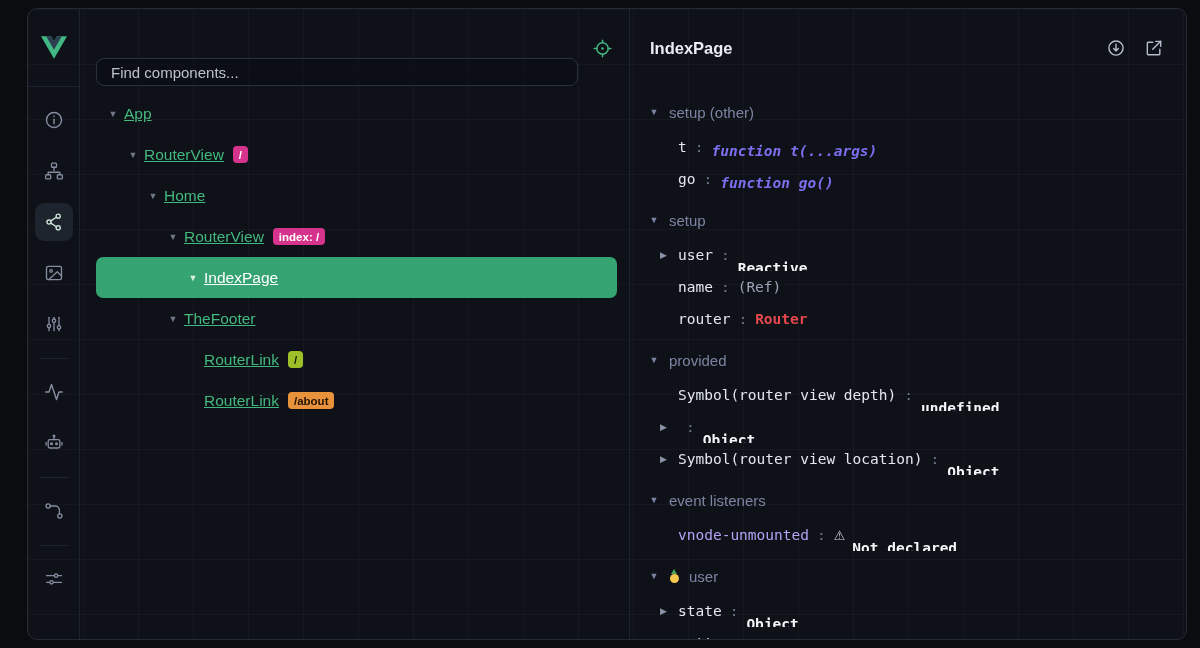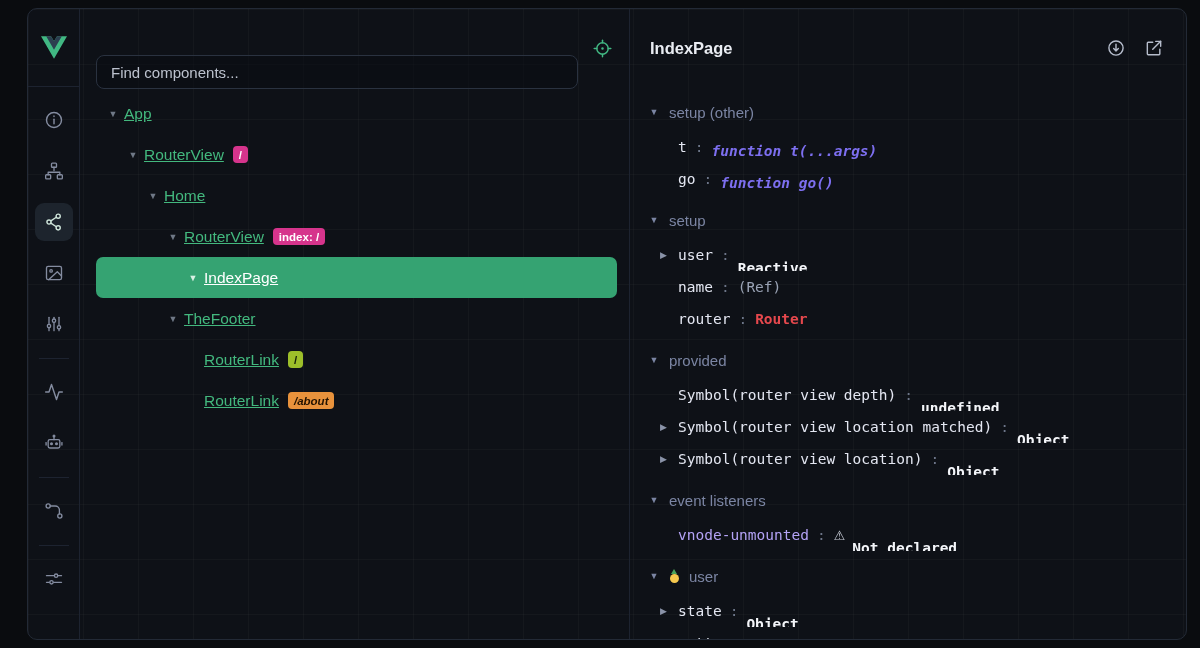--- a/index.html
+++ b/index.html
@@ -17,36 +17,36 @@
   .logo-box { height:78px; width:100%; display:flex; align-items:center; justify-content:center; border-bottom:1px solid #1d2330; }
   .rail-icons { flex:1; display:flex; flex-direction:column; align-items:center; padding-top:14px; }
   .side-icon { width:38px; height:38px; border-radius:9px; display:flex; align-items:center; justify-content:center;
     color:#848ca0; margin-bottom:13px; cursor:pointer; }
   .side-icon.active { background:#1d242d; color:#cfe5da; }
   .rail-div { width:30px; height:1px; background:#1d2330; margin:2px 0 14px 0; }
 
   
   .tree-panel { flex:1; border-right:1px solid #1d2330; display:flex; flex-direction:column; min-width:0; }
   .tree-header { height:78px; display:flex; align-items:center; padding:0 16px; gap:14px; }
-  .search-box { flex:1; height:34px; background:rgba(10,13,18,0.55); border:1px solid #2a3240; border-radius:8px;
+  .search-box { flex:1; height:28px; background:rgba(10,13,18,0.55); border:1px solid #2a3240; border-radius:8px;
     color:#cdd3de; font-size:15px; padding:0 14px; outline:none; font-family:"Liberation Sans", sans-serif;margin-top:48px; }
   .search-box::placeholder { color:#c6ccd8; opacity:0.95; }
   .target-btn { color:#42b883; display:flex; align-items:center; cursor:pointer; }
 
   .tree-body { padding:6px 12px 0 16px; overflow:hidden; }
   .tree-row { height:41px; display:flex; align-items:center; font-size:15.5px; border-radius:7px; cursor:pointer; }
   .tcaret { width:22px; flex-shrink:0; font-size:9px; color:#6f7886; text-align:center; }
   .tlabel { color:#43b87e; font-weight:500; margin-right:9px; white-space:nowrap;text-decoration:underline; }
   .tree-row.selected { background:#35a372; }
   .tree-row.selected .tlabel { color:#ffffff; }
   .tree-row.selected .tcaret { color:#d9f1e4; }
   .badge { font-size:11.5px; font-weight:700; padding:2.5px 6px; border-radius:4px; white-space:nowrap; }
   .badge-pink { background:#d6348c; color:#ffffff; }
   .badge-lime { background:#9dbf2a; color:#16200a; }
-  .badge-orange { background:#e8923c; color:#241300;font-style:italic; }
+  .badge-orange { background:#e8923c; color:#241300; }
 
   
   .inspector { width:556px; flex-shrink:0; display:flex; flex-direction:column; min-width:0; }
   .insp-header { height:78px; display:flex; align-items:center; padding:0 22px 0 20px; }
   .insp-title { flex:1; color:#e9ecf2; font-size:16.5px; font-weight:600; }
   .hicon { color:#b6bdcc; display:flex; align-items:center; margin-left:18px; cursor:pointer; }
 
   .insp-body { flex:1; padding:6px 0 0 18px; overflow:hidden; }
   .section { margin-bottom:6px; }
   .sec-header { height:38px; display:flex; align-items:center; gap:9px; color:#7b85a3; font-size:15px; cursor:pointer; }
@@ -281,21 +281,20 @@
             <span>provided</span>
           </div>
           <div class="prop-row">
             <span class="pcaret"></span>
             <span class="pkey">Symbol(router view depth)</span>
             <span class="pcolon">:</span>
             <span class="pval plain">undefined</span>
           </div>
           <div class="prop-row">
             <span class="pcaret">▶</span>
-            <span class="pkey">Symbol(router view location matched)</span>
             <span class="pcolon">:</span>
             <span class="pval plain">Object</span>
           </div>
           <div class="prop-row">
             <span class="pcaret">▶</span>
             <span class="pkey">Symbol(router view location)</span>
             <span class="pcolon">:</span>
             <span class="pval plain">Object</span>
           </div>
         </div>

